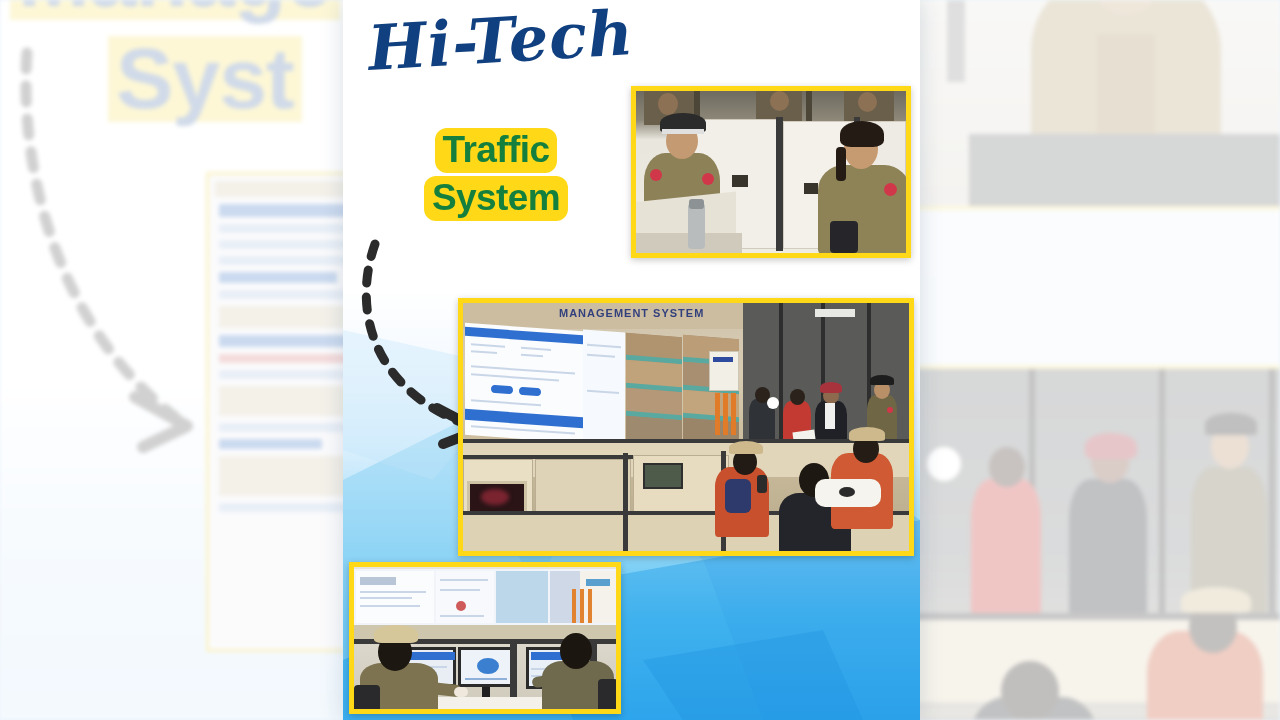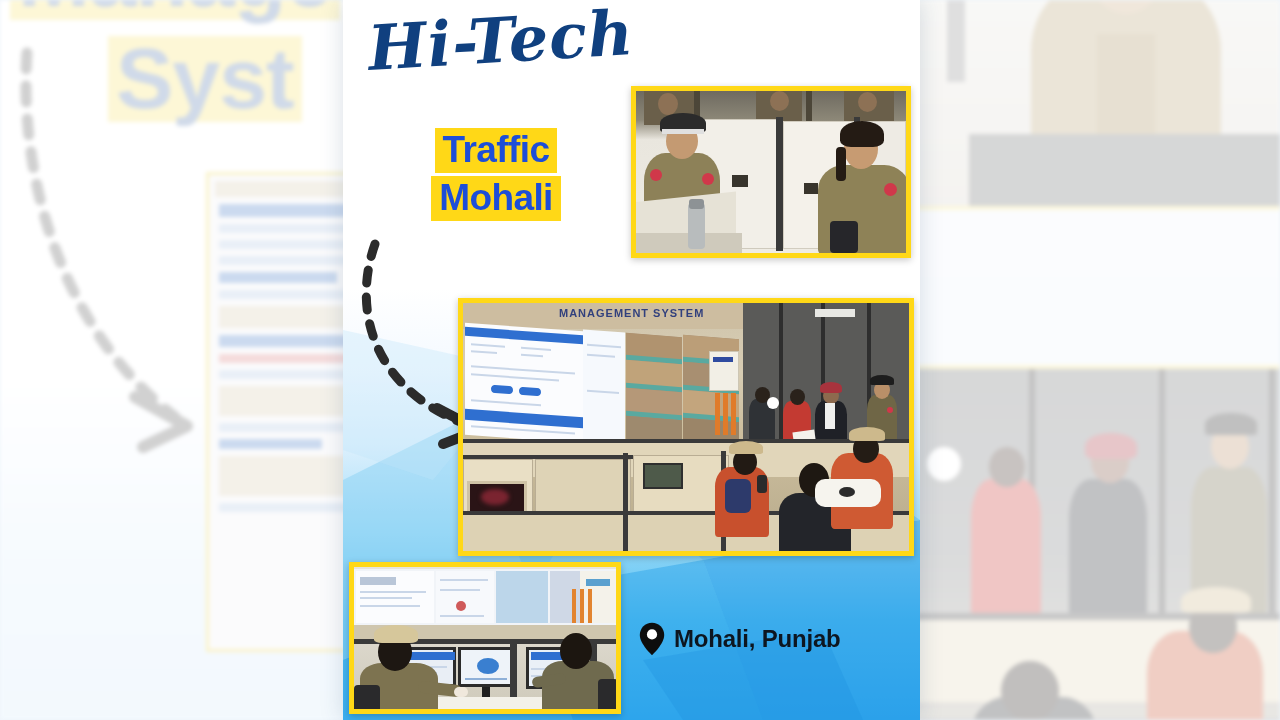--- a/index.html
+++ b/index.html
@@ -131,29 +131,30 @@
   .title-block {
     position: absolute;
     left: 8px; top: 128px;
     width: 290px;
     text-align: center;
     z-index: 6;
   }
   .title-line {
     display: inline-block;
     background: #FFD817;
-    color: #1d4ed8;
+    color: #15803d;
     font-family: "Liberation Sans", sans-serif;
     font-weight: 800;
     font-size: 37px;
     line-height: 1.06;
     letter-spacing: -0.6px;
     padding: 2px 8px 4px 8px;
     margin-bottom: 3px;
     white-space: nowrap;
+    border-radius: 12px;
   }
 
   
   .arrow-card { position: absolute; left: 2px; top: 236px; z-index: 5; }
 
   
   .photo {
     position: absolute;
     border: 5px solid #FFD817;
     overflow: hidden;
@@ -302,21 +303,21 @@
       <polygon points="360,230 577,190 577,390 420,390" fill="#2b9fe8" opacity="0.55"></polygon>
       <polygon points="260,140 460,110 577,190 360,230" fill="#5cc0f2" opacity="0.45"></polygon>
       <polygon points="300,330 480,300 520,390 340,390" fill="#1f93e0" opacity="0.35"></polygon>
       <polygon points="0,0 180,40 90,150 0,120" fill="#bfe6fa" opacity="0.35"></polygon>
     </svg>
 
     <div class="hi-tech">Hi-Tech</div>
 
     <div class="title-block">
       <div><span class="title-line">Traffic</span></div>
-      <div><span class="title-line">Mohali</span></div>
+      <div><span class="title-line">System</span></div>
     </div>
 
     <svg class="arrow-card" width="175" height="215" viewBox="0 0 175 215">
       <path d="M30 8 C 8 70, 24 150, 120 188" fill="none" stroke="#2b2b2b" stroke-width="9" stroke-dasharray="13 14" stroke-linecap="round"></path>
       <path d="M92 172 L 134 194 L 98 208" fill="none" stroke="#2b2b2b" stroke-width="10" stroke-linecap="round" stroke-linejoin="round"></path>
     </svg>
 
     <div class="photo photo-top">
       <div class="ph-inner">
         <div style="position:absolute;inset:0;background:linear-gradient(180deg,#6e6a60 0%,#8d8878 18%,#e9e6de 30%,#efece4 100%);"></div>
@@ -532,22 +533,15 @@
 
         <div class="body" style="left:188px;top:94px;width:72px;height:58px;background:#6f6a4e;"></div>
         <div class="head" style="left:206px;top:66px;width:32px;height:36px;background:#1c1610;"></div>
         <div style="position:absolute;left:178px;top:108px;width:34px;height:11px;background:#6f6a4e;border-radius:6px;transform:rotate(-8deg);"></div>
 
         <div style="position:absolute;left:0px;top:118px;width:26px;height:34px;background:#2a2a2c;border-radius:4px;"></div>
         <div style="position:absolute;left:244px;top:112px;width:20px;height:40px;background:#2a2a2c;border-radius:4px;"></div>
       </div>
     </div>
 
-    <div class="location">
-      <svg width="26" height="34" viewBox="0 0 26 34">
-        <path d="M13 0.8 C6.2 0.8 0.8 6.2 0.8 13 C0.8 22 13 33.2 13 33.2 C13 33.2 25.2 22 25.2 13 C25.2 6.2 19.8 0.8 13 0.8 Z" fill="#0d0d0d"></path>
-        <circle cx="13" cy="12.4" r="5.1" fill="#ffffff"></circle>
-      </svg>
-      <span class="loc-text">Mohali, Punjab</span>
-    </div>
 
   </div>
 </div>
 
 </body></html>

